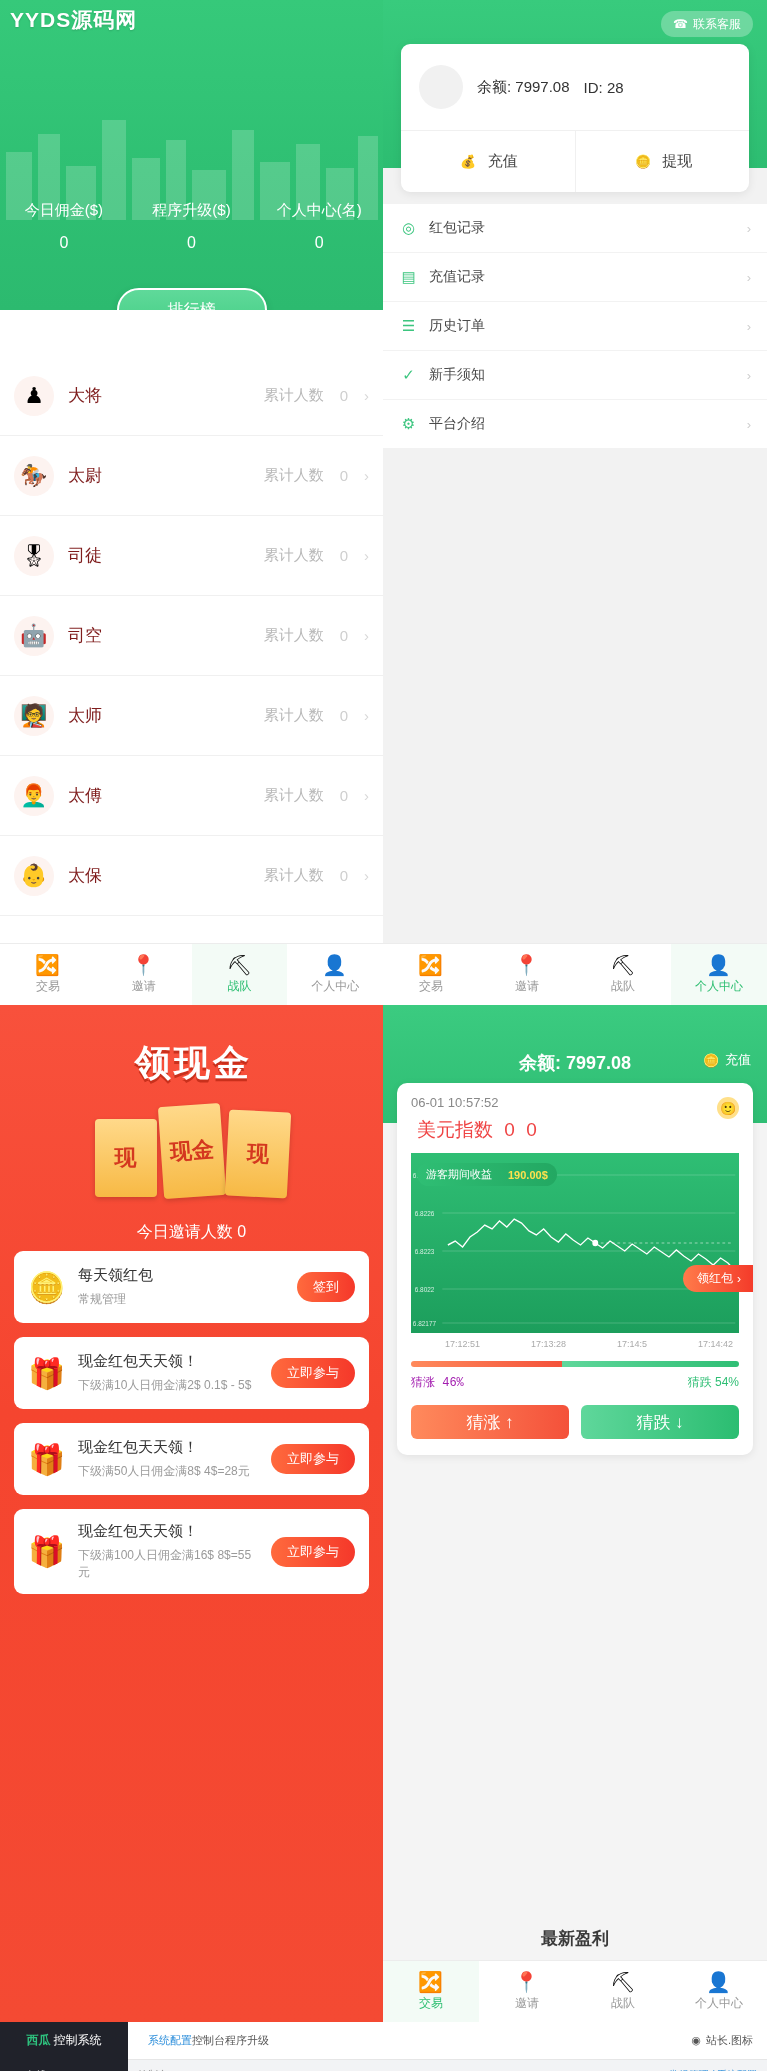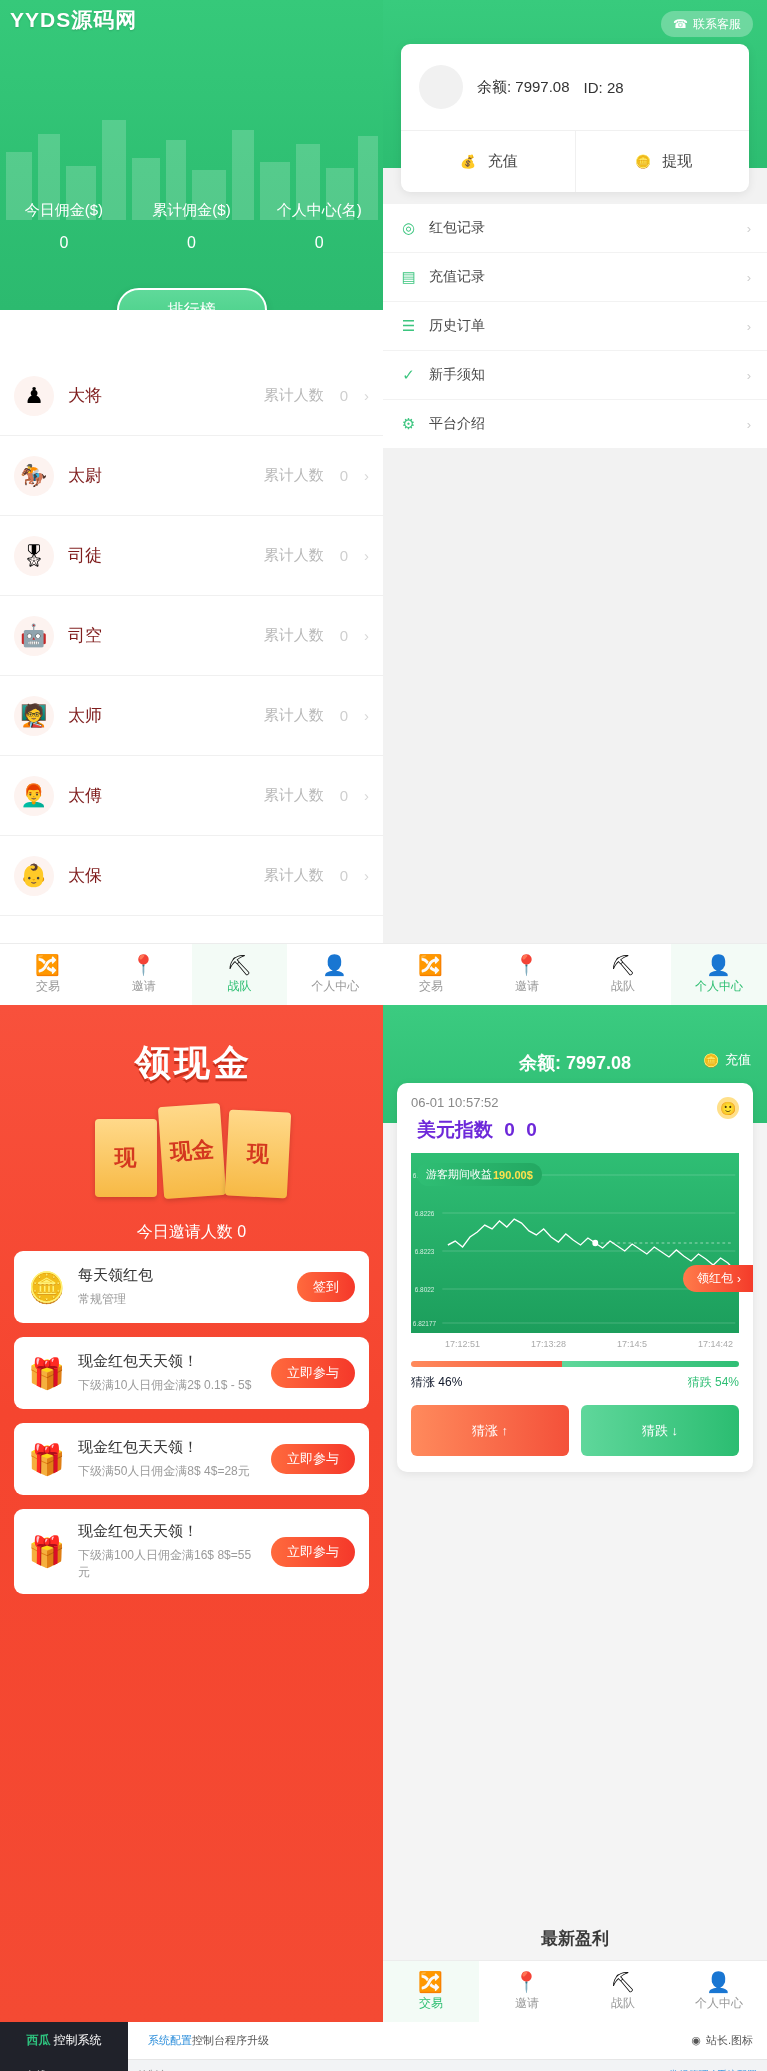--- a/index.html
+++ b/index.html
@@ -138,44 +138,44 @@
   .d-head { height: 118px; background: linear-gradient(180deg,#3bcb80 0%,#2fbe74 100%); position: relative; }
   .d-bal { position: absolute; top: 46px; left: 0; right: 0; text-align: center; color: #fff; font-size: 18px; font-weight: bold; }
   .d-recharge { position: absolute; top: 46px; right: 16px; color: #fff; font-size: 13px; display: flex; align-items: center; gap: 5px; }
   .d-card {
     position: absolute; top: 78px; left: 14px; right: 14px;
     background: #ffffff; border-radius: 10px; padding: 12px 14px 16px;
     box-shadow: 0 2px 8px rgba(0,0,0,.08);
   }
   .d-time { font-size: 13px; color: #888; }
   .d-index { font-size: 19px; font-weight: bold; color: #222; margin-top: 7px; }
-  .d-index span { color: #6d28d9; font-weight: bold; margin-left: 6px; }
+  .d-index span { color: #ef4444; font-weight: normal; margin-left: 6px; }
   .d-avatar { position: absolute; top: 14px; right: 14px; width: 22px; height: 22px; border-radius: 50%; background: #ffe08a; display: flex; align-items: center; justify-content: center; font-size: 13px; }
   .d-chart { position: relative; height: 196px; margin-top: 10px; }
   .d-badge {
     position: absolute; top: 10px; left: 6px; z-index: 5;
     background: linear-gradient(90deg,#2fbe74,#23a862); color: #fff;
-    font-size: 11px; padding: 4px 9px; border-radius: 12px; display: flex; align-items: center; gap: 1px;
+    font-size: 11px; padding: 4px 9px; border-radius: 12px; display: flex; align-items: center; gap: 16px;
   }
   .d-badge b { color: #ffe14d; }
   .d-redpkg {
     position: absolute; right: -14px; top: 112px; z-index: 6;
     background: linear-gradient(90deg,#ff7b4a,#f43b2a); color: #fff; font-size: 12px;
     padding: 5px 12px 5px 14px; border-radius: 14px 0 0 14px; display: flex; align-items: center; gap: 4px;
   }
   .d-xrow { display: flex; justify-content: space-between; padding: 2px 6px 0 34px; }
   .d-xrow span { font-size: 9px; color: #aaa; }
   .d-bar { display: flex; height: 6px; border-radius: 3px; overflow: hidden; margin-top: 12px; }
   .d-bar .up { background: linear-gradient(90deg,#ff8a5c,#f4513a); }
   .d-bar .down { background: linear-gradient(90deg,#5fd79b,#2fbe74); }
   .d-pct { display: flex; justify-content: space-between; margin-top: 7px; font-size: 12px; }
-  .d-pct .l { color: #0f172a; }
+  .d-pct .l { color: #a21caf; font-family: Liberation Mono, monospace; }
   .d-pct .r { color: #2fbe74; }
   .d-acts { display: flex; gap: 12px; margin-top: 14px; }
-  .d-act { flex: 1; height: 51px; border-radius: 6px; color: #fff; font-size: 13px; display: flex; align-items: center; justify-content: center; gap: 6px; }
+  .d-act { flex: 1; height: 34px; border-radius: 6px; color: #fff; font-size: 17px; display: flex; align-items: center; justify-content: center; gap: 6px; }
   .d-act.up { background: linear-gradient(90deg,#ff8a5c,#f4513a); }
   .d-act.down { background: linear-gradient(90deg,#5fd79b,#2bbd71); }
   .d-latest { position: absolute; bottom: 62px; left: 0; right: 0; text-align: center; font-size: 17px; font-weight: bold; color: #3a3a3a; padding-bottom: 10px; }
   .admin { width: 767px; height: 1005px; background: #f2f3f5; display: flex; font-size: 11px; }
   .adm-top {
     position: absolute; left: 0; right: 0; top: 0; height: 38px; background: #ffffff;
     border-bottom: 1px solid #e6e6e6; display: flex; align-items: center;
   }
   .adm-logo { width: 128px; height: 38px; background: #20222a; color: #fff; display: flex; align-items: center; justify-content: center; font-size: 12px; gap: 3px; }
   .adm-logo b { color: #2ec27e; }
@@ -215,21 +215,21 @@
           <rect x="326" y="68" width="28" height="52" fill="#ffffff"></rect>
           <rect x="358" y="36" width="20" height="84" fill="#ffffff"></rect>
         </svg>
 
         <div class="a-stats">
           <div class="a-stat">
             <div class="lbl">今日佣金($)</div>
             <div class="val">0</div>
           </div>
           <div class="a-stat">
-            <div class="lbl">累计佣金($)</div>
+            <div class="lbl">程序升级($)</div>
             <div class="val">0</div>
           </div>
           <div class="a-stat">
             <div class="lbl">个人中心(名)</div>
             <div class="val">0</div>
           </div>
         </div>
 
         <div class="a-rank-btn">排行榜</div>
       </div>

